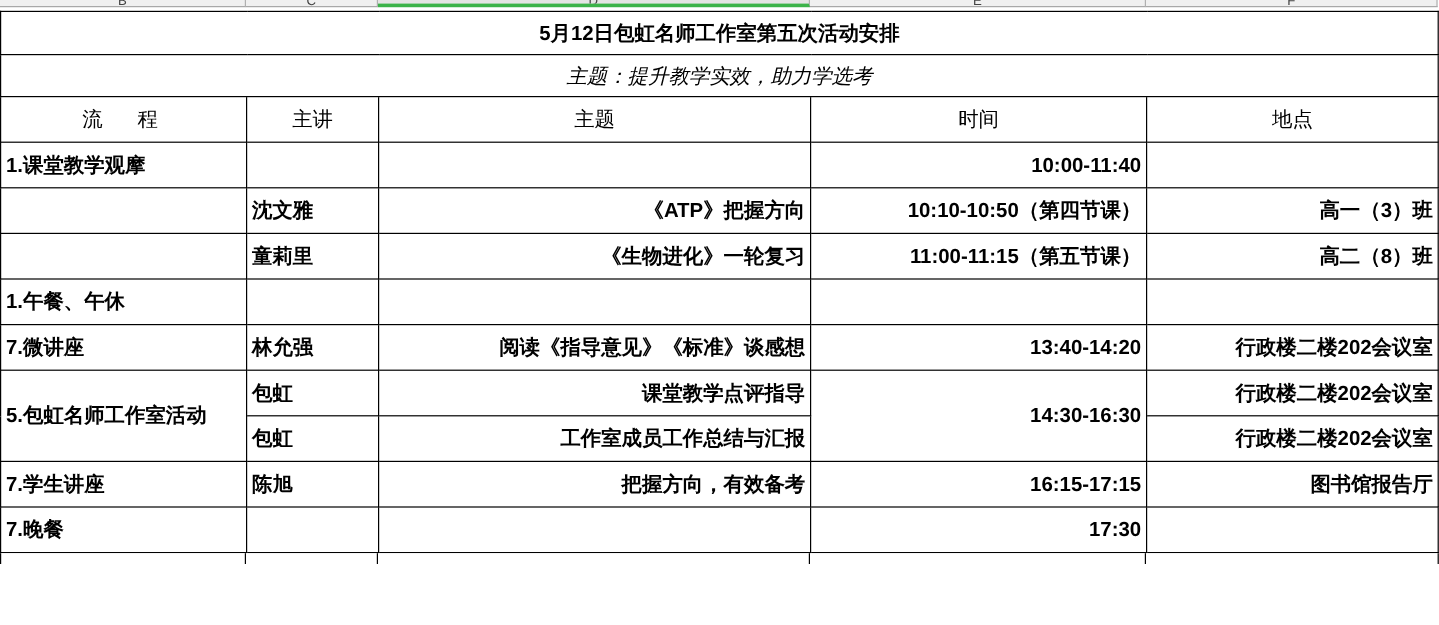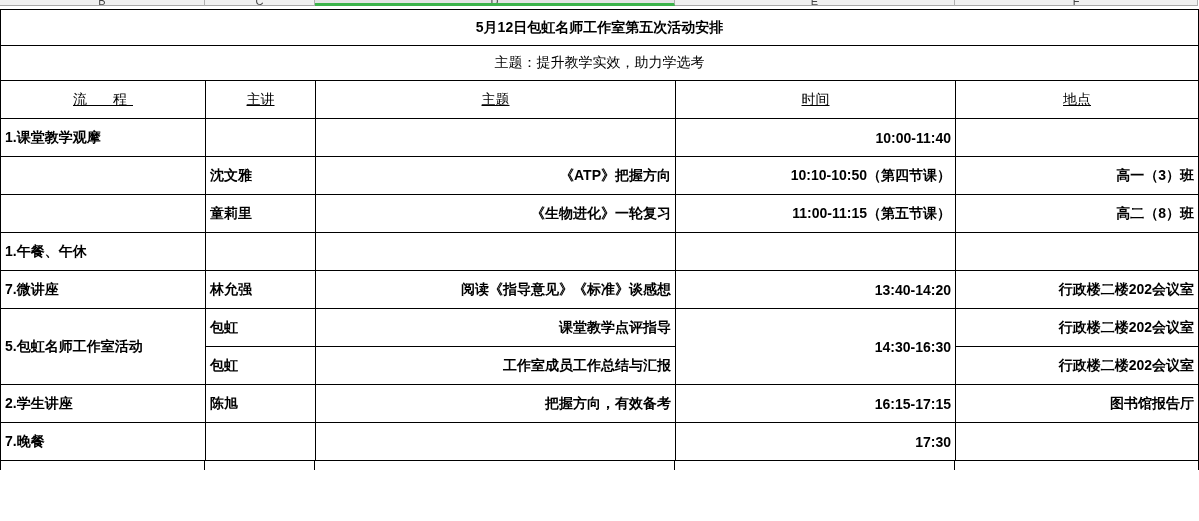--- a/index.html
+++ b/index.html
@@ -47,44 +47,44 @@
   }
   table.grid {
     border-collapse: collapse;
     table-layout: fixed;
     width: 1199px;
     font-family: "Liberation Sans", sans-serif;
   }
   table.grid td {
     border: 1px solid #000000;
     padding: 0 4px;
-    font-size: 14px;
+    font-size: 17px;
     color: #000000;
     vertical-align: middle;
     overflow: hidden;
     white-space: nowrap;
   }
   .r-title td {
     height: 35px;
     font-size: 24px;
     font-weight: bold;
     text-align: center;
   }
   .r-subtitle td {
     height: 34px;
     font-size: 20px;
     text-align: center;
     font-family: "Liberation Serif", serif;
+    font-style: italic;
   }
   .r-head td {
     height: 37px;
     font-size: 21px;
     text-align: center;
     font-family: "Liberation Serif", serif;
-    text-decoration: underline;
   }
   .r-head td.spaced {
     letter-spacing: 6px;
   }
   tr.data td {
     height: 37px;
     font-weight: bold;
   }
   td.c-left { text-align: left; }
   td.c-center { text-align: right; }
@@ -189,21 +189,21 @@
         <td class="c-center">行政楼二楼202会议室</td>
       </tr>
 
       <tr class="data">
         <td class="c-left">包虹</td>
         <td class="c-center">工作室成员工作总结与汇报</td>
         <td class="c-center">行政楼二楼202会议室</td>
       </tr>
 
       <tr class="data">
-        <td class="c-left">2.学生讲座</td>
+        <td class="c-left">7.学生讲座</td>
         <td class="c-left">陈旭</td>
         <td class="c-center">把握方向，有效备考</td>
         <td class="c-center">16:15-17:15</td>
         <td class="c-center">图书馆报告厅</td>
       </tr>
 
       <tr class="data">
         <td class="c-left">7.晚餐</td>
         <td class="c-left"></td>
         <td class="c-center"></td>

